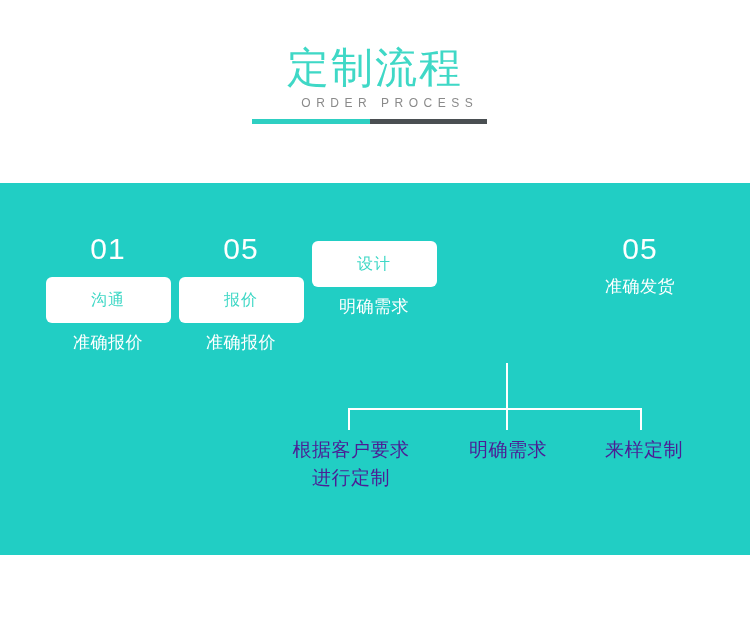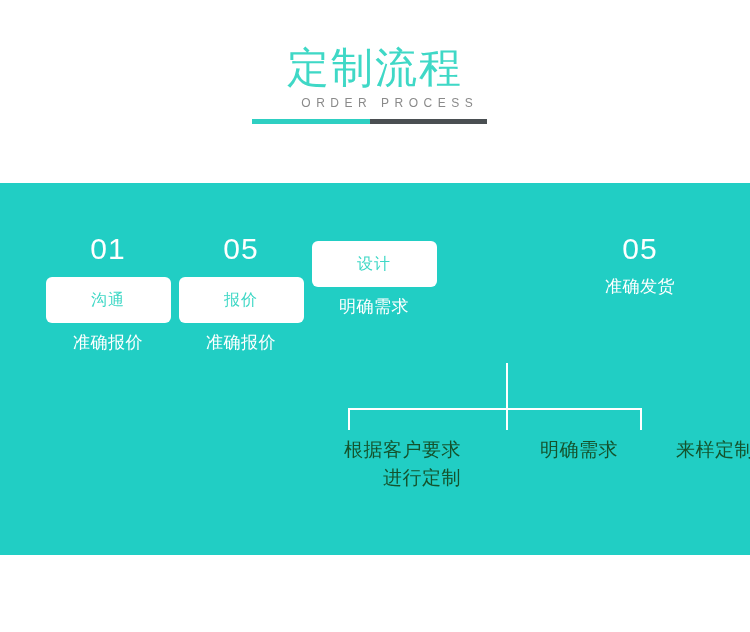--- a/index.html
+++ b/index.html
@@ -147,26 +147,26 @@
   .bline-horiz     { left: 348px; top: 225px; width: 294px; height: 2px; }
   .bline-drop-l    { left: 348px; top: 225px; width: 2px; height: 22px; }
   .bline-drop-m    { left: 506px; top: 225px; width: 2px; height: 22px; }
   .bline-drop-r    { left: 640px; top: 225px; width: 2px; height: 22px; }
 
   
   .option {
     position: absolute;
     width: 220px;
     margin-left: -110px;
-    text-align: right;
+    text-align: center;
     font-size: 19px;
     line-height: 28px;
     font-weight: 400;
     letter-spacing: 0.5px;
-    color: #14532d;
+    color: #4c1d95;
   }
   .option-line { display: block; white-space: nowrap; }
 </style>
 </head>
 <body>
 
 <div id="page">
 
   <div class="header">
     <div class="header-title">定制流程</div>

